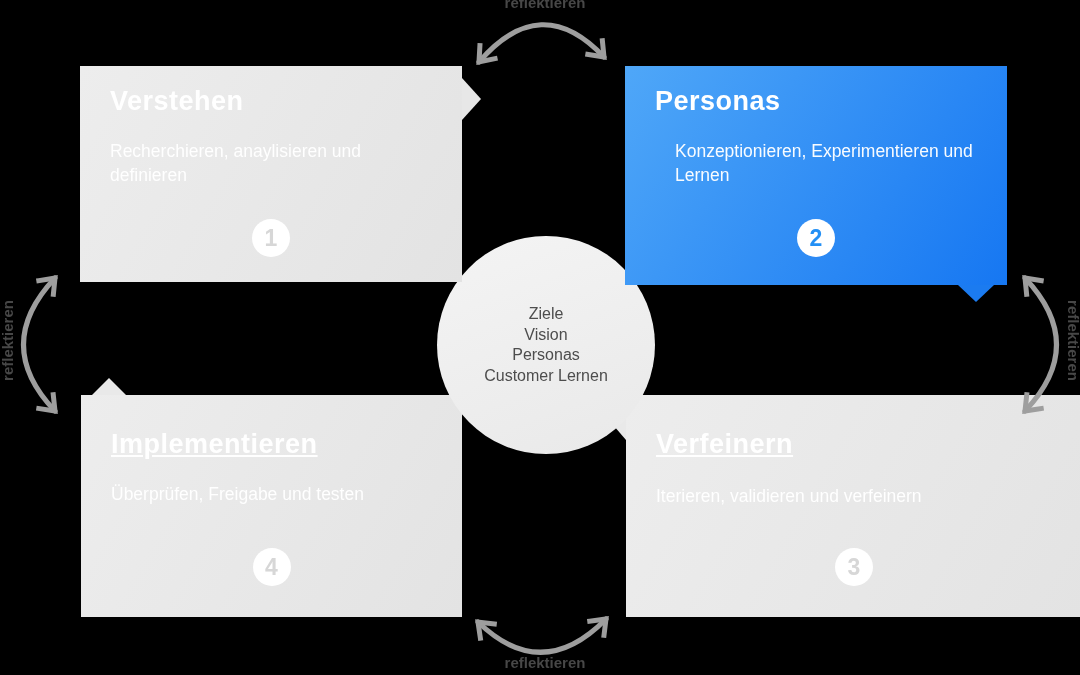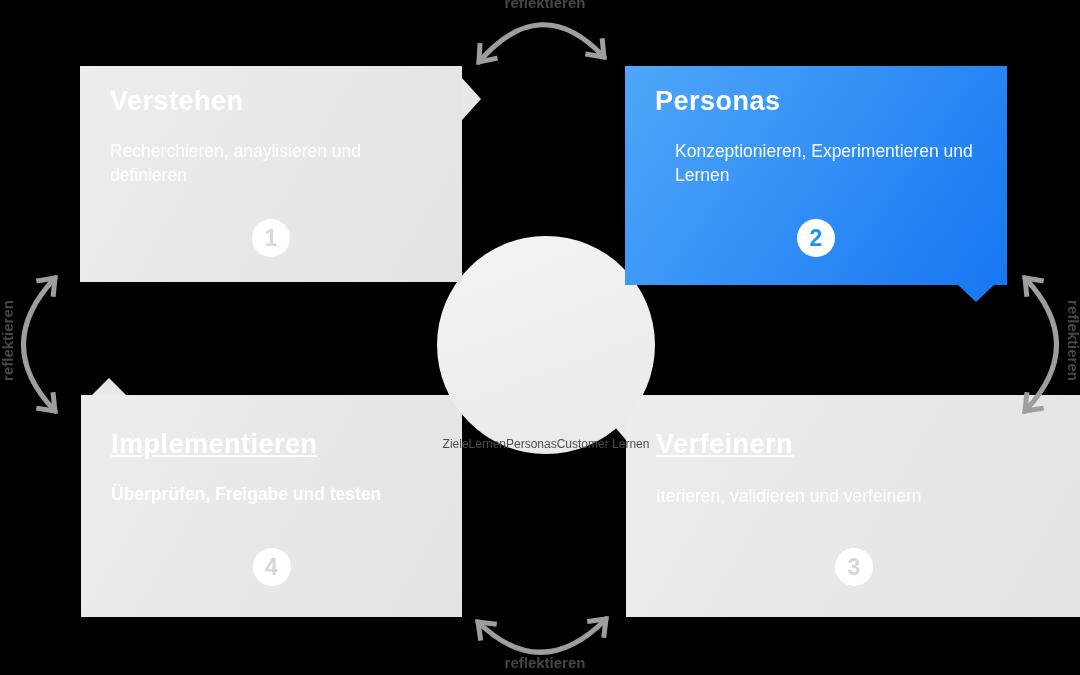--- a/index.html
+++ b/index.html
@@ -43,27 +43,27 @@
     border-bottom:21px solid transparent;border-right:18px solid #e9e9e9;}
   
   .box4{left:81px;top:395px;width:381px;height:222px;z-index:1;}
   .box4 .tail{top:-17px;left:11px;border-left:17px solid transparent;
     border-right:17px solid transparent;border-bottom:17px solid #e9e9e9;}
   .box1 .title,.box2 .title{top:20px;}
   .box3 .title,.box4 .title{top:34px;text-decoration:underline;}
   .box1 .subtitle{top:74px;width:300px;}
   .box2 .subtitle{top:74px;width:315px;margin-left:20px;}
   .box3 .subtitle{top:90px;width:345px;white-space:nowrap;}
-  .box4 .subtitle{top:88px;width:345px;white-space:nowrap;font-weight:bold;}
+  .box4 .subtitle{top:88px;width:345px;white-space:nowrap;}
   
   .center-circle{
     position:absolute;left:437px;top:236px;width:218px;height:218px;
     border-radius:50%;background:linear-gradient(160deg,#f4f4f4 0%,#e9e9e9 100%);
-    z-index:2;display:flex;align-items:flex-end;justify-content:center;
-    color:#4d4d4d;font-size:12px;line-height:20.5px;text-align:center;
+    z-index:2;display:flex;flex-direction:column;align-items:center;justify-content:center;
+    color:#4d4d4d;font-size:16px;line-height:20.5px;text-align:center;
   }
   
   .arcs{position:absolute;left:0;top:0;z-index:4;pointer-events:none;}
   
   .refl{
     position:absolute;color:#474747;font-weight:bold;font-size:15px;
     width:200px;text-align:center;z-index:4;white-space:nowrap;
   }
   .refl.top{left:445px;top:-6px;}
   .refl.bottom{left:445px;top:654px;}
@@ -99,21 +99,21 @@
 
   <div class="box gray box4">
     <div class="title">Implementieren</div>
     <div class="subtitle">Überprüfen, Freigabe und testen</div>
     <div class="badge num-gray">4</div>
     <div class="tail"></div>
   </div>
 
   <div class="center-circle">
     <span>Ziele</span>
-    <span>Lernen</span>
+    <span>Vision</span>
     <span>Personas</span>
     <span>Customer Lernen</span>
   </div>
 
   <svg class="arcs" width="1080" height="675" viewBox="0 0 1080 675">
     <defs>
       <marker id="vhead" markerUnits="userSpaceOnUse" markerWidth="40" markerHeight="40" refX="0" refY="0" orient="auto-start-reverse" overflow="visible">
         <path d="M -13 -10 L 0 0 L -13 10" fill="none" stroke="#9e9e9e" stroke-width="5" stroke-linecap="square"></path>
       </marker>
     </defs>

